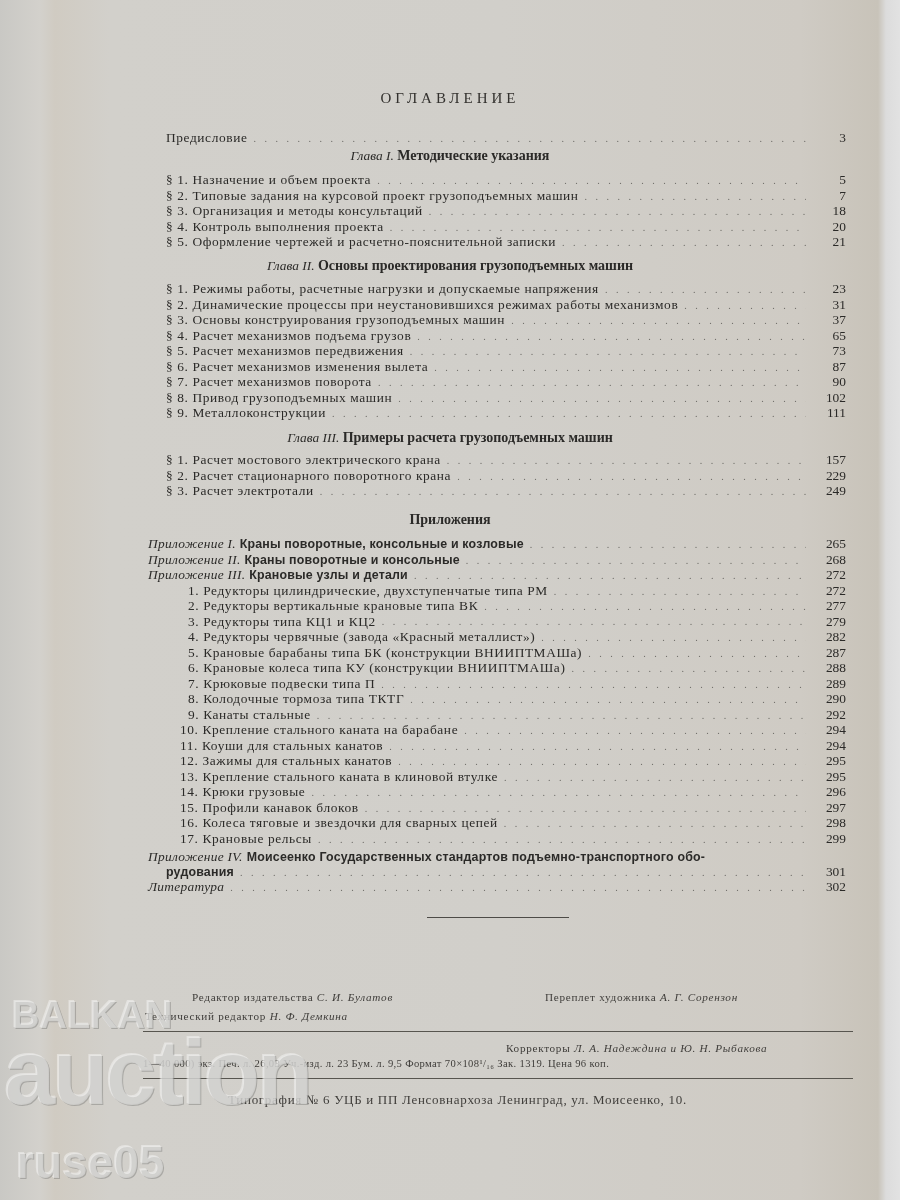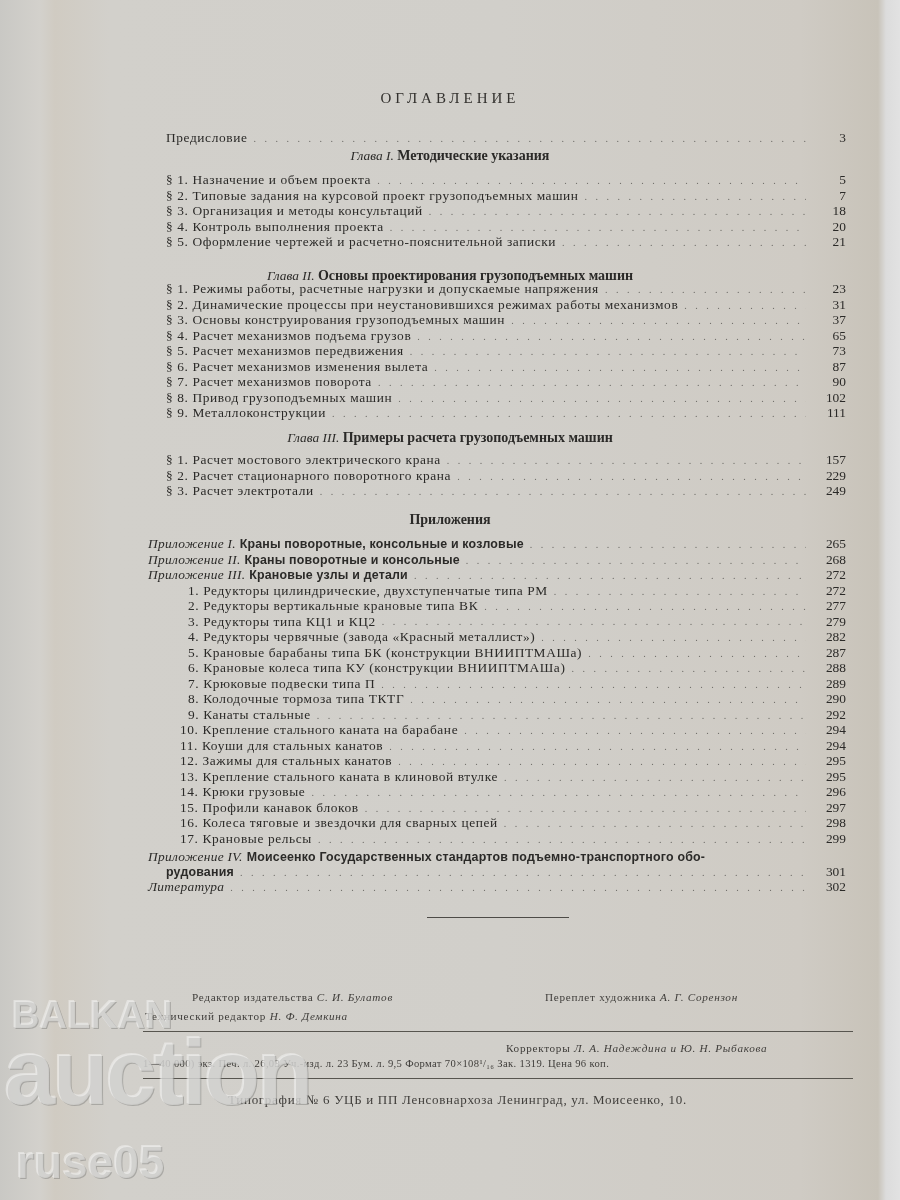--- a/index.html
+++ b/index.html
@@ -83,21 +83,21 @@
         <span class="dots"></span>
         <span class="num">20</span>
       </div>
       <div class="row" style="top: 234px; left: 166px; width: 680px;">
         <span class="lbl"><span>§ 5. Оформление чертежей и расчетно-пояснительной записки</span></span>
         <span class="dots"></span>
         <span class="num">21</span>
       </div>
     </div>
 
-  <div class="chapter" style="top:268px;">
+  <div class="chapter" style="top:258px;">
     <span class="it">Глава II.</span>
     <span class="b">Основы проектирования грузоподъемных машин</span>
   </div>
   <div id="ch1">
       <div class="row" style="top: 281px; left: 166px; width: 680px;">
         <span class="lbl"><span>§ 1. Режимы работы, расчетные нагрузки и допускаемые напряжения</span></span>
         <span class="dots"></span>
         <span class="num">23</span>
       </div>
       <div class="row" style="top: 296.5px; left: 166px; width: 680px;">

